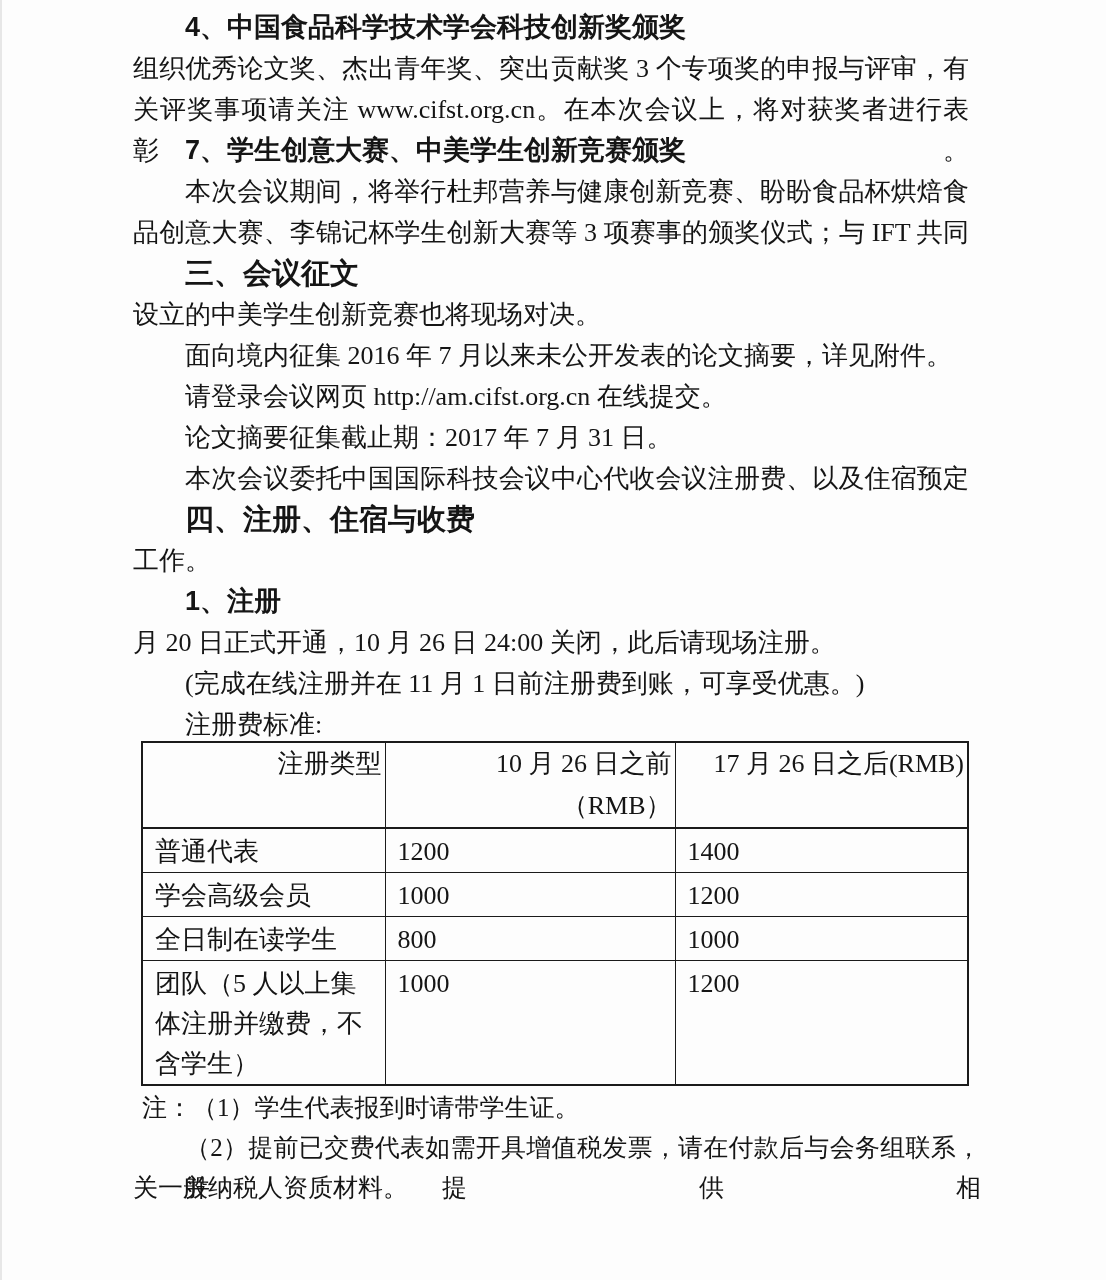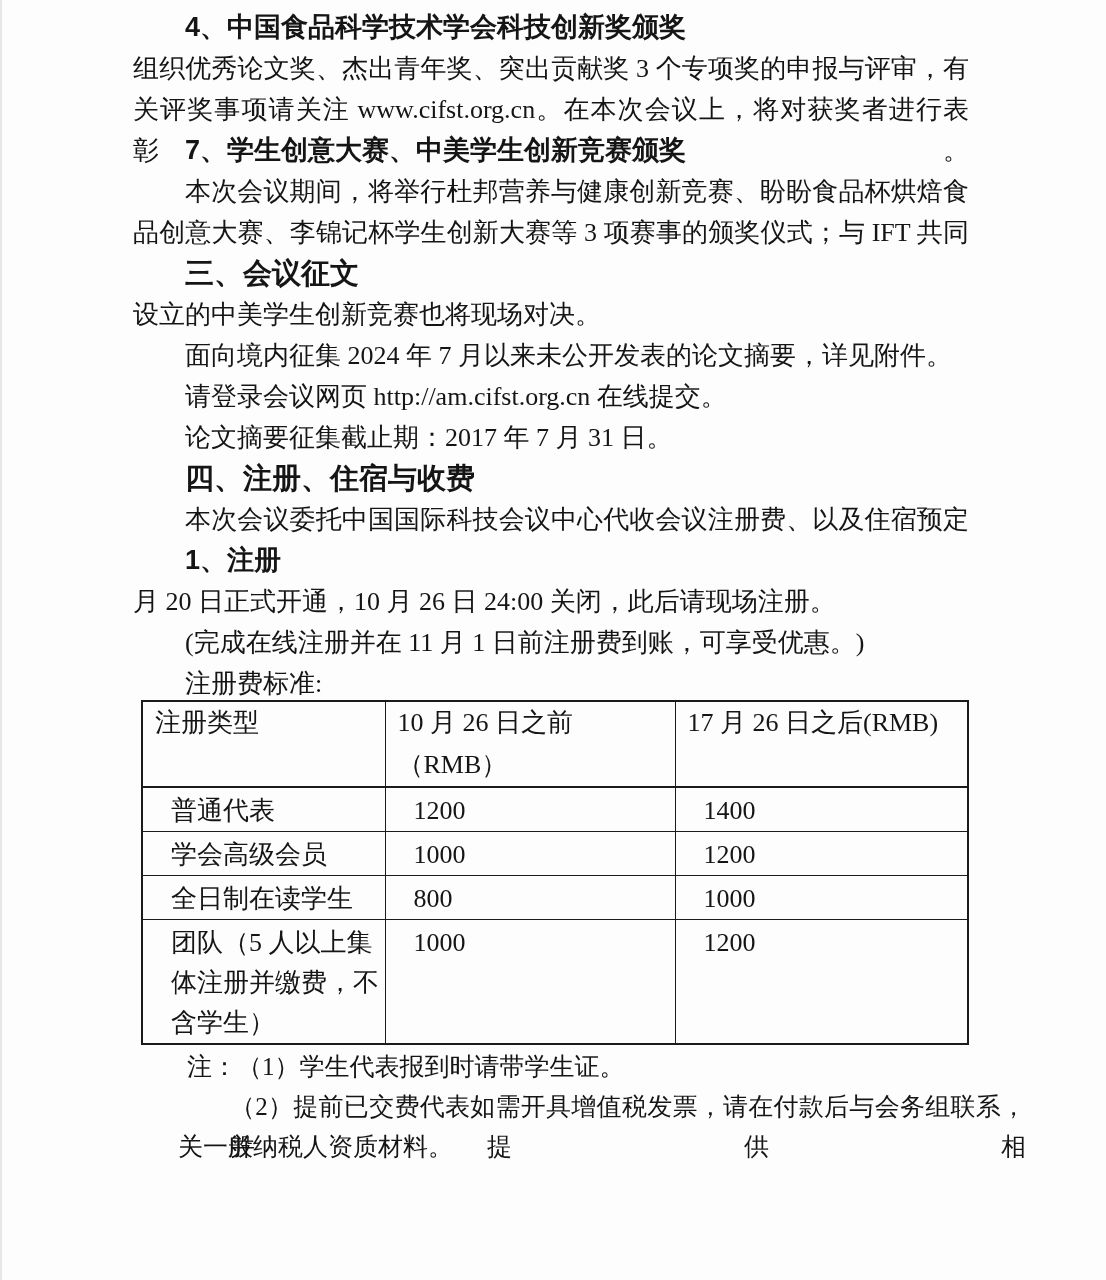--- a/index.html
+++ b/index.html
@@ -38,32 +38,32 @@
     border-collapse:collapse; table-layout:fixed;
     width:826px; margin:-4px 0 0 8px;
     border:2px solid #1b1b1b;
   }
   .fee-table th, .fee-table td {
     border:1px solid #1b1b1b;
     font-weight:normal; font-size:26px;
     vertical-align:top;
   }
   .fee-table th {
-    height:44px; line-height:42px; text-align:left; padding:0 12px;
+    height:44px; line-height:42px; text-align:right; padding:0 3px;
     border-bottom:2px solid #1b1b1b;
   }
   .fee-table td {
-    line-height:40px; padding:3px 4px 0 28px;
+    line-height:40px; padding:3px 4px 0 12px;
   }
   .fee-table tr.r  { height:42px; }
   .fee-table tr.rt { height:80px; }
   
   .notes { margin-top:2px; }
   .note {
-    font-size:25px; line-height:40px; height:40px;margin-left:45px;
+    font-size:25px; line-height:40px; height:40px;
   }
   .note-first { padding-left:9px; }
   .wide { width:848px; }
 </style>
 </head>
 <body>
 
 <div class="page">
   <div class="scan-edge"></div>
 
@@ -72,26 +72,27 @@
     <div class="line in h-num">4、中国食品科学技术学会科技创新奖颁奖</div>
     <div class="line j">组织优秀论文奖、杰出青年奖、突出贡献奖 3 个专项奖的申报与评审，有</div>
     <div class="line j">关评奖事项请关注 www.cifst.org.cn。在本次会议上，将对获奖者进行表彰。</div>
 
     <div class="line in h-num">7、学生创意大赛、中美学生创新竞赛颁奖</div>
     <div class="line in j">本次会议期间，将举行杜邦营养与健康创新竞赛、盼盼食品杯烘焙食</div>
     <div class="line j">品创意大赛、李锦记杯学生创新大赛等 3 项赛事的颁奖仪式；与 IFT 共同</div>
     <div class="line in h-big">三、会议征文</div>
 
     <div class="line">设立的中美学生创新竞赛也将现场对决。</div>
-    <div class="line in">面向境内征集 2024 年 7 月以来未公开发表的论文摘要，详见附件。</div>
+    <div class="line in">面向境内征集 2016 年 7 月以来未公开发表的论文摘要，详见附件。</div>
     <div class="line in">请登录会议网页 http://am.cifst.org.cn 在线提交。</div>
     <div class="line in">论文摘要征集截止期：2017 年 7 月 31 日。</div>
 
+    <div class="line in j">本次会议委托中国国际科技会议中心代收会议注册费、以及住宿预定</div>
     <div class="line in h-big">四、注册、住宿与收费</div>
-    <div class="line in j">本次会议委托中国国际科技会议中心代收会议注册费、以及住宿预定</div>
+    <div class="line">工作。</div>
 
     <div class="line in h-num">1、注册</div>
     <div class="line">月 20 日正式开通，10 月 26 日 24:00 关闭，此后请现场注册。</div>
     <div class="line in">(完成在线注册并在 11 月 1 日前注册费到账，可享受优惠。)</div>
     <div class="line in">注册费标准:</div>
 
     <table class="fee-table">
       <colgroup>
         <col style="width:243px">
           <col style="width:290px">

